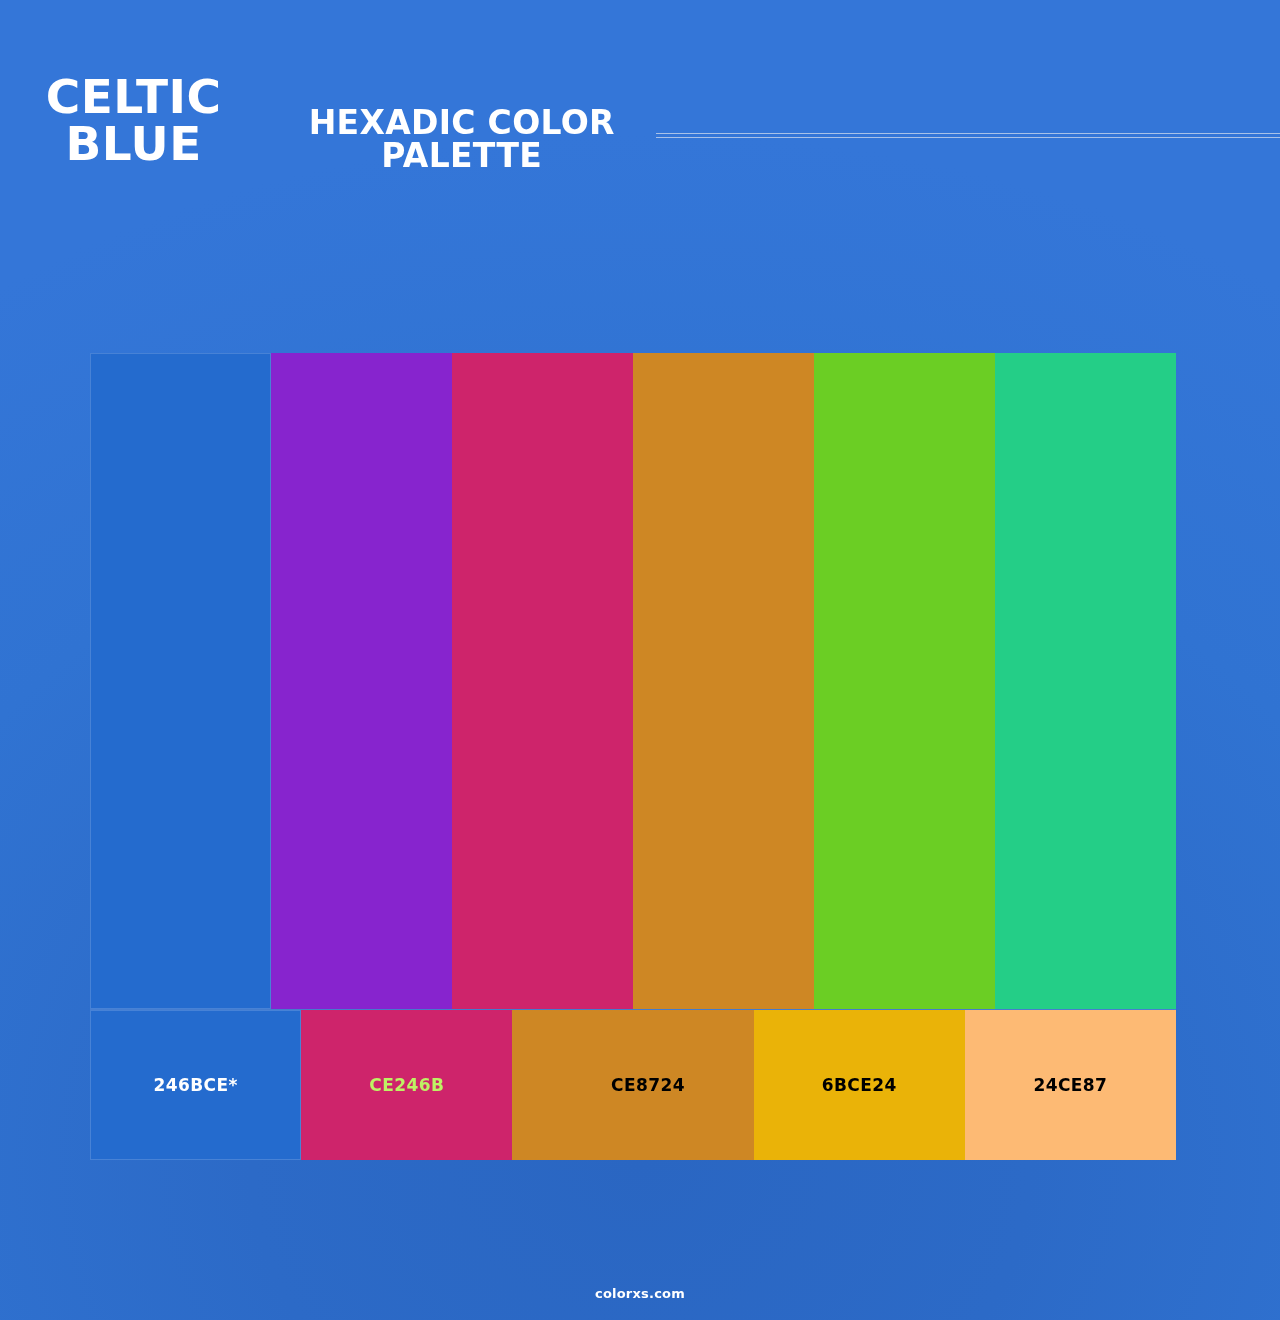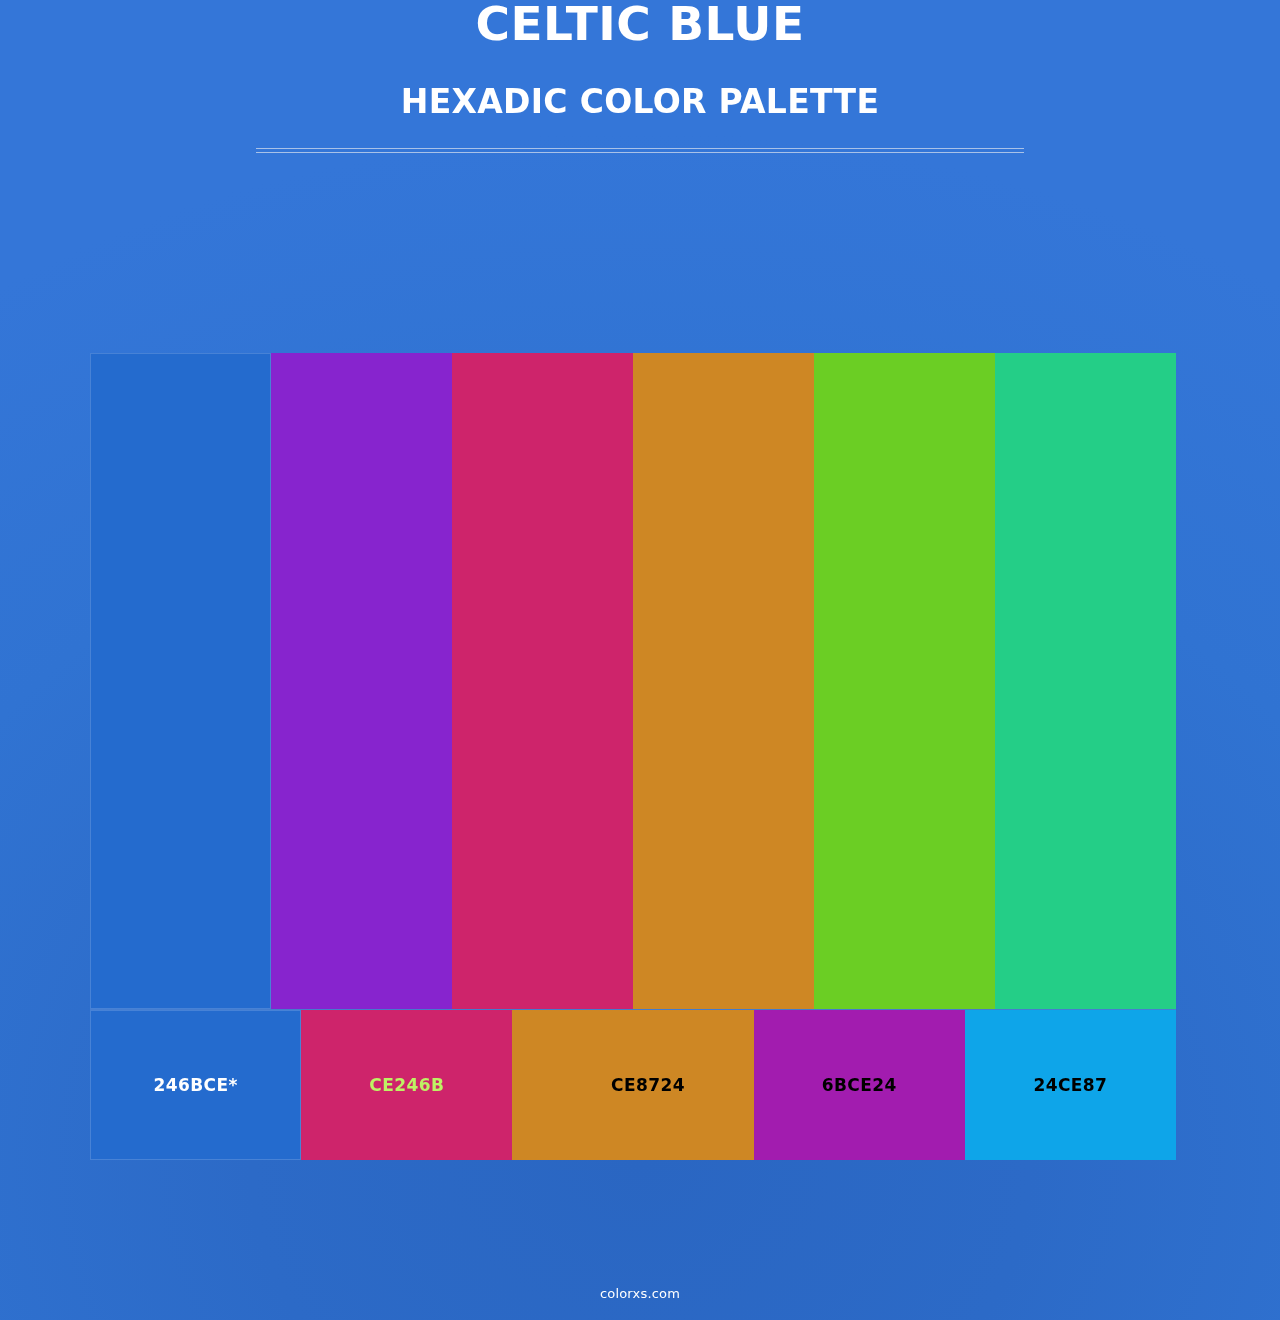--- a/index.html
+++ b/index.html
@@ -28,41 +28,42 @@
     position: absolute;
     inset: 0;
     display: flex;
     flex-direction: column;
     align-items: center;
   }
 
   
   .header {
     width: 100%;
+    padding-top: 68px;
     display: flex;
-    flex-direction: column;
     align-items: center;
   }
 
   .title {
     font-size: 47px;
     font-weight: 700;
     color: #FFFFFF;
     letter-spacing: 0.5px;
     line-height: 1.0;
     text-align: center;
   }
 
   .subtitle {
     margin-top: 38px;
     font-size: 33px;
     font-weight: 700;
     color: #FFFFFF;
     letter-spacing: 0.3px;
     line-height: 1.0;
+    text-align: center;
   }
 
   .divider {
     margin-top: 30px;
     width: 768px;
     height: 5px;
     border-top: 1px solid #A9C2E8;
     border-bottom: 1px solid #A9C2E8;
   }
 
@@ -113,21 +114,21 @@
   }
 
   
   .footer {
     position: absolute;
     left: 0;
     right: 0;
     top: 1286px;
     text-align: center;
     font-size: 13px;
-    font-weight: 400;
+    font-weight: 700;
     color: #FFFFFF;
     letter-spacing: 0.2px;
   }
 </style>
 </head>
 <body>
 
 <div class="page-bg"></div>
 
 <div class="page">
@@ -146,21 +147,21 @@
       <div class="swatch" style="background-color: rgb(206, 36, 107);"></div>
       <div class="swatch" style="background-color: rgb(206, 135, 36);"></div>
       <div class="swatch" style="background-color: rgb(107, 206, 36);"></div>
       <div class="swatch" style="background-color: rgb(36, 206, 135);"></div>
     </div>
 
     <div class="label-row">
       <div class="label-cell blend" style="background-color: rgb(36, 107, 206); color: rgb(255, 255, 255);">246BCE*</div>
       <div class="label-cell" style="background-color: rgb(206, 36, 107); color: #bef264;">CE246B</div>
       <div class="label-cell" style="background-color: rgb(206, 135, 36); color: rgb(0, 0, 0); padding-left: 30px;">CE8724</div>
-      <div class="label-cell" style="background-color: #a21caf; color: rgb(0, 0, 0);">6BCE24</div>
-      <div class="label-cell" style="background-color: #0ea5e9; color: rgb(0, 0, 0);">24CE87</div>
+      <div class="label-cell" style="background-color: #eab308; color: rgb(0, 0, 0);">6BCE24</div>
+      <div class="label-cell" style="background-color: #fdba74; color: rgb(0, 0, 0);">24CE87</div>
     </div>
 
   </div>
 
   <div class="footer">colorxs.com</div>
 
 </div>
 
 </body></html>

